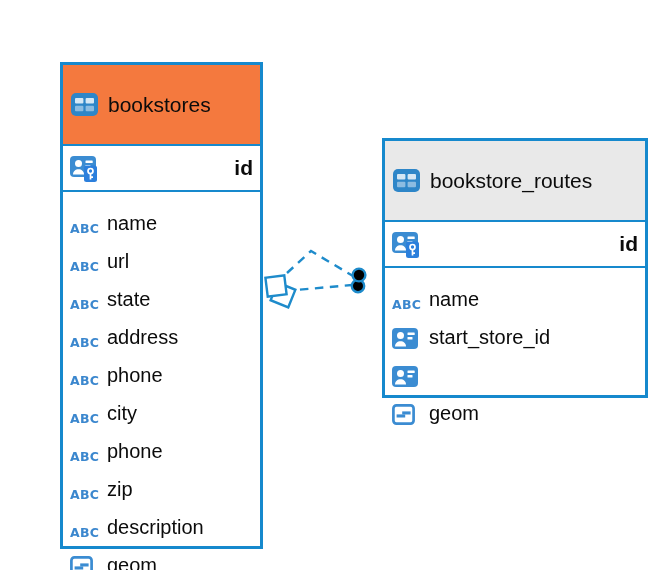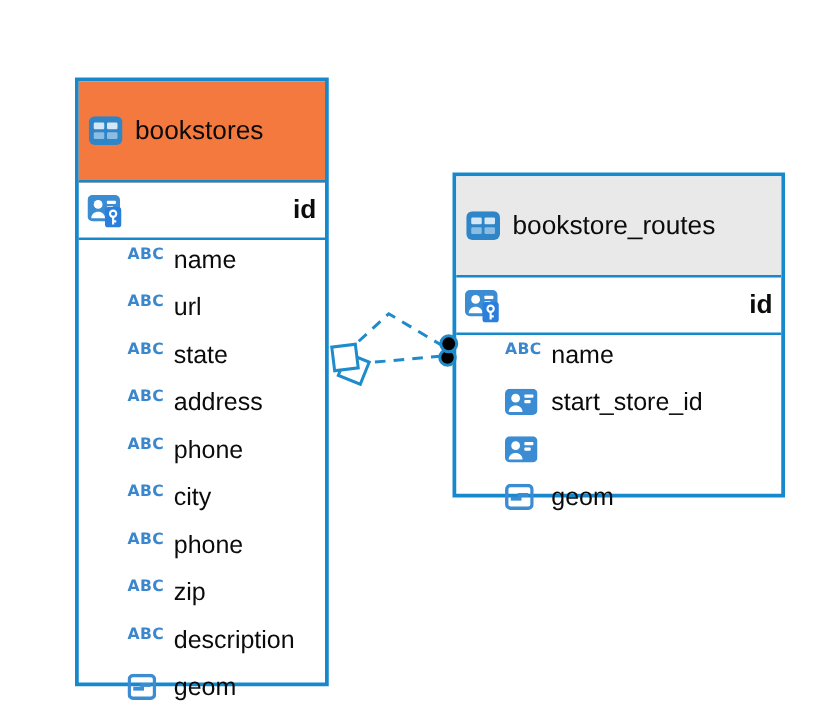--- a/index.html
+++ b/index.html
@@ -12,29 +12,29 @@
     --ink:#0B0B0B;
   }
   html,body{margin:0;padding:0;background:#fff;}
   .canvas{
     position:relative;width:654px;height:570px;background:#fff;overflow:hidden;
     font-family:"Liberation Sans",sans-serif;color:var(--ink);
     -webkit-font-smoothing:antialiased;
   }
   .table{position:absolute;background:#fff;border:3px solid var(--blue);box-sizing:border-box;}
   .table-left{left:60px;top:62px;width:203px;height:487px;}
-  .table-right{left:362px;top:138px;width:266px;height:260px;}
+  .table-right{left:382px;top:138px;width:266px;height:260px;}
   .thead{display:flex;align-items:center;gap:9px;padding:17px 8px;height:45px;
          border-bottom:2px solid var(--blue);font-size:21px;white-space:nowrap;}
   .thead-orange{background:var(--orange);}
   .thead-gray{background:var(--gray);}
   .pk-row{display:flex;align-items:center;gap:9px;padding:0 7px;height:44px;
           border-bottom:2px solid var(--blue);font-weight:700;font-size:21px;justify-content:space-between;}
   .cols{padding:5px 7px 4px;}
-  .col-row{display:flex;align-items:flex-start;gap:9px;height:38px;font-size:20px;white-space:nowrap;margin-left:32px;}
+  .col-row{display:flex;align-items:flex-end;gap:9px;height:38px;font-size:20px;white-space:nowrap;}
   .ico{flex:0 0 28px;width:28px;display:flex;align-items:center;justify-content:flex-start;}
   .abc{flex:0 0 28px;width:28px;font-family:"DejaVu Sans",sans-serif;font-weight:800;
        font-size:12.5px;letter-spacing:.3px;color:var(--varchar-blue);line-height:1;}
   .relations{position:absolute;left:0;top:0;pointer-events:none;}
   .dash{fill:none;stroke:#1E8BCB;stroke-width:2.4;stroke-dasharray:8.5 6.5;}
 </style>
 </head>
 <body>
 
 <div class="canvas">

